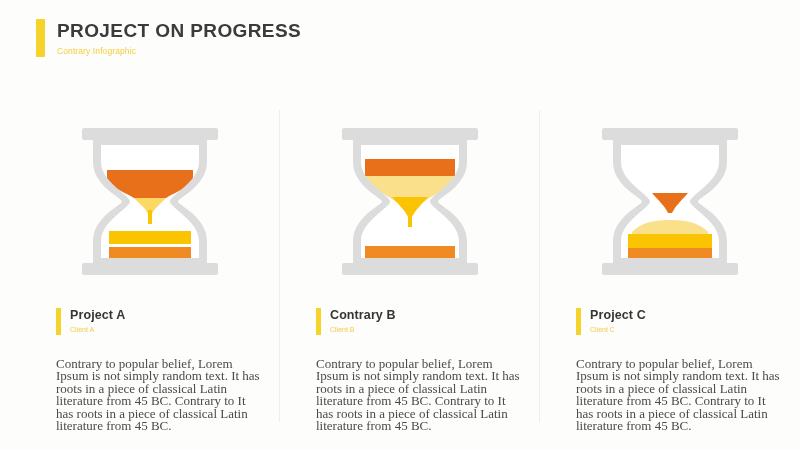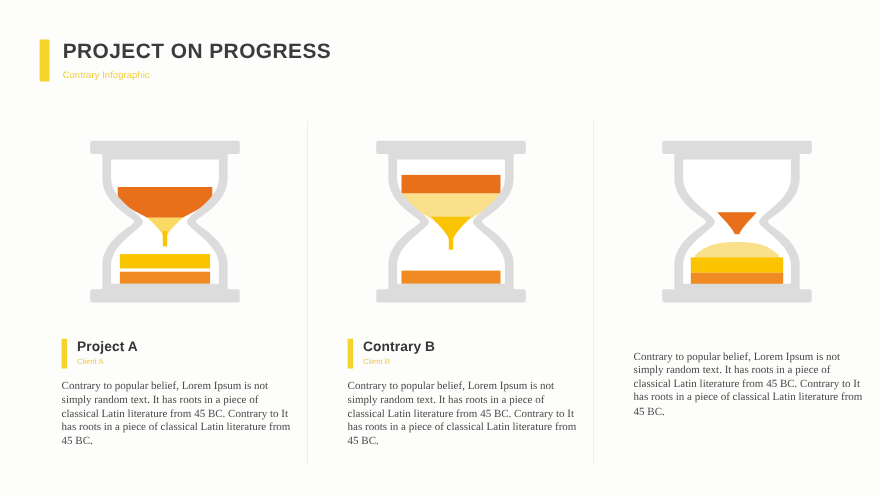--- a/index.html
+++ b/index.html
@@ -12,21 +12,21 @@
     background: #fdfdfc;
     font-family: "Liberation Sans", sans-serif;
     overflow: hidden;
     position: relative;
   }
 
   
   .header {
     position: absolute;
     left: 20px;
-    top: 36px;
+    top: 19px;
     display: flex;
     align-items: stretch;
     padding-left: 16px;
   }
   .header-accent {
     width: 9px;
     background: #f5d32a;
     margin-right: 12px;
     border-radius: 1px;
   }
@@ -115,22 +115,22 @@
     line-height: 15px;
     letter-spacing: 0.1px;
   }
   .card-client {
     font-size: 7px;
     color: #f0cb4a;
     line-height: 10px;
     margin-top: 2px;
   }
   .card-body {
-    margin-top: 11px;
-    font-size: 10px;
+    margin-top: 23px;
+    font-size: 13px;
     line-height: 12.4px;
     color: #4a4a4a;
     font-family: "Liberation Serif", serif;
     width: 210px;
   }
 </style>
 </head>
 <body>
 
 <div class="header">
@@ -222,17 +222,24 @@
         <path d="M52 118 C60 110 70 106 90 106 C110 106 120 110 128 118 L128 124 L52 124 Z" fill="#fae08a"></path>
         <rect x="48" y="120" width="84" height="14" fill="#fbc400"></rect>
         <rect x="48" y="134" width="84" height="11" fill="#f08a22"></rect>
         <path d="M33 24 L147 24 L147 48 C147 72 118 84 118 87.5 C118 91 147 103 147 127 L147 151 L33 151 L33 127 C33 103 62 91 62 87.5 C62 84 33 72 33 48 Z
                  M41 31 L139 31 L139 48 C139 68 110 81 110 87.5 C110 94 139 107 139 127 L139 144 L41 144 L41 127 C41 107 70 94 70 87.5 C70 81 41 68 41 48 Z" fill="#dcdcdc" fill-rule="evenodd"></path>
         <rect x="22" y="14" width="136" height="12" rx="2" fill="#dcdcdc"></rect>
         <rect x="22" y="149" width="136" height="12" rx="2" fill="#dcdcdc"></rect>
       </svg>
     </div>
     <div class="card">
+      <div class="card-head">
+        <div class="card-accent"></div>
+        <div class="card-head-text">
+          <div class="card-title">Project C</div>
+          <div class="card-client">Client C</div>
+        </div>
+      </div>
       <div class="card-body">Contrary to popular belief, Lorem Ipsum is not simply random text. It has roots in a piece of classical Latin literature from 45 BC. Contrary to It has roots in a piece of classical Latin literature from 45 BC.</div>
     </div>
   </div>
 
 </div>
 
 </body></html>

